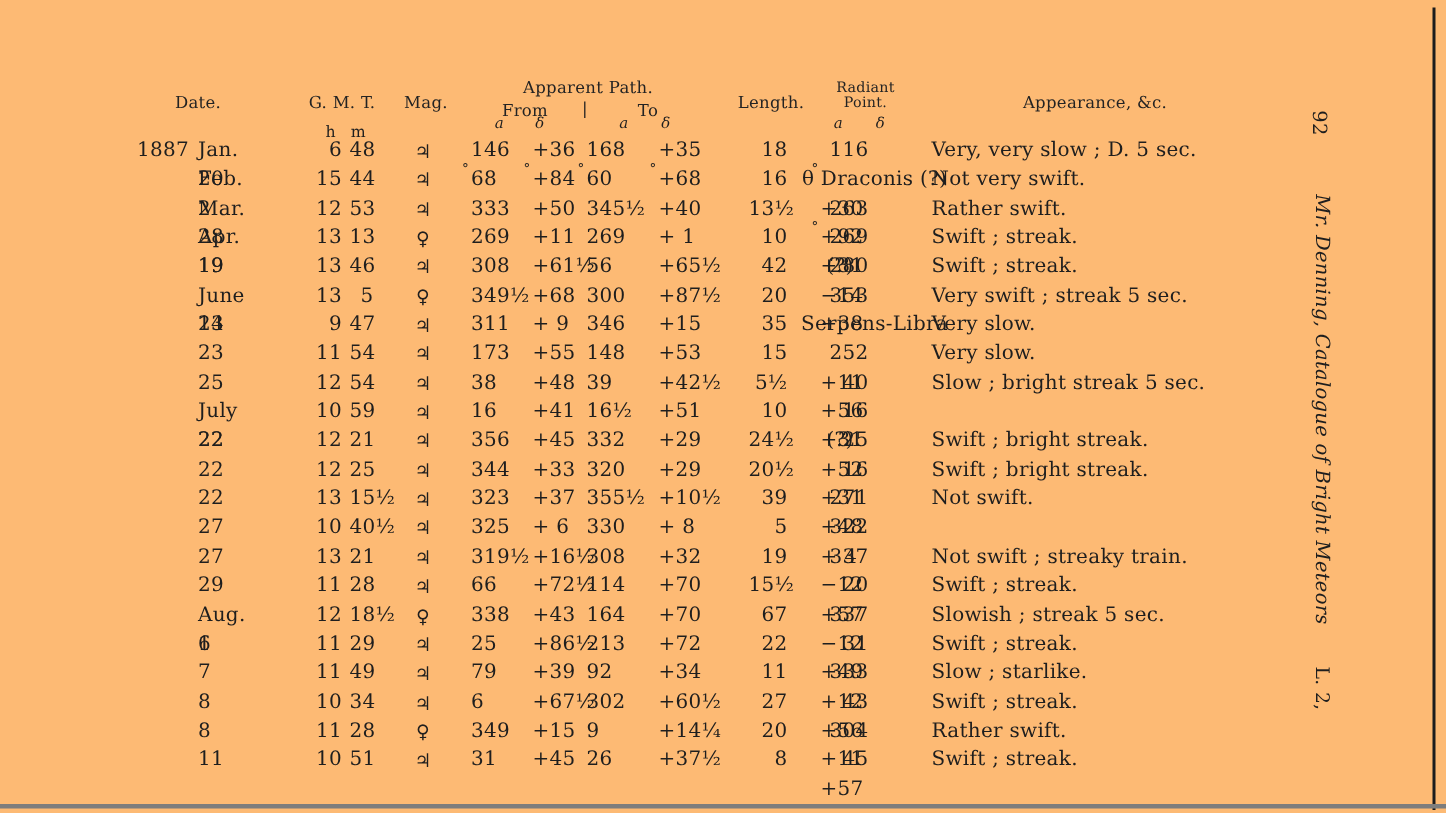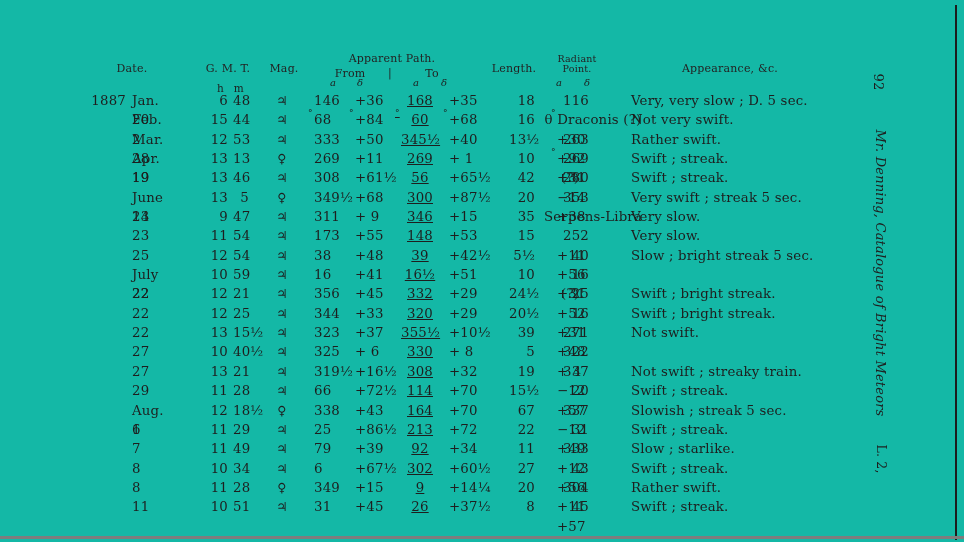--- a/index.html
+++ b/index.html
@@ -1,17 +1,17 @@
 <!DOCTYPE html>
 <html><head>
 <meta charset="utf-8">
 <style>
   html,body{margin:0;padding:0;background:#e8e8e8;}
   .page{
-    position:relative;width:964px;height:542px;background:#14b8a6;overflow:hidden;
+    position:relative;width:964px;height:542px;background:#fdba74;overflow:hidden;
     font-family:"DejaVu Serif","Liberation Serif","DejaVu Sans",serif;
     color:#1e1e1e;letter-spacing:0.2px;
   }
   
   .hdr{position:absolute;font-size:11px;text-align:center;white-space:nowrap;color:#232323;}
   .hdr-ap{left:316px;top:52px;width:152px;}
   .hdr-date{left:86px;top:62px;width:92px;}
   .hdr-gmt{left:200px;top:62px;width:56px;}
   .hdr-mag{left:268px;top:62px;width:32px;}
   .hdr-from{left:328px;top:67px;width:44px;}
@@ -29,21 +29,21 @@
   #rows{position:absolute;left:0;top:91px;width:964px;}
   .row{display:flex;height:19.35px;line-height:19.35px;padding-left:86px;font-size:13.3px;}
   .row span{display:block;}
   .c-year{width:40px;text-align:right;}
   .c-date{width:46px;margin-left:6px;display:flex;justify-content:space-between;}
   .c-h{width:24px;margin-left:26px;text-align:right;}
   .c-m{width:16px;margin-left:5px;text-align:right;white-space:nowrap;}
   .c-mag{width:20px;margin-left:23px;text-align:center;font-size:12.5px;}
   .c-fa{width:38px;margin-left:22px;text-align:left;white-space:nowrap;}
   .c-fd{width:32px;margin-left:3px;white-space:pre;}
-  .c-ta{width:38px;margin-left:14px;text-align:center;white-space:nowrap;text-decoration:underline;}
+  .c-ta{width:38px;margin-left:4px;text-align:left;white-space:nowrap;}
   .c-td{width:32px;margin-left:10px;white-space:pre;}
   .c-len{width:26px;margin-left:28px;text-align:right;white-space:nowrap;}
   .c-rad{width:72px;margin-left:22px;display:flex;position:relative;}
   .rad-a{width:32px;text-align:right;}
   .rad-d{white-space:pre;}
   .rad-note{margin-left:4px;}
   .rad-text{position:absolute;left:-20px;top:0;width:112px;text-align:center;white-space:nowrap;}
   .c-app{margin-left:2px;white-space:nowrap;text-align:left;}
   .deg-mark{display:inline-block;width:0;font-size:9px;transform:translate(-6px,-6px);}
   

